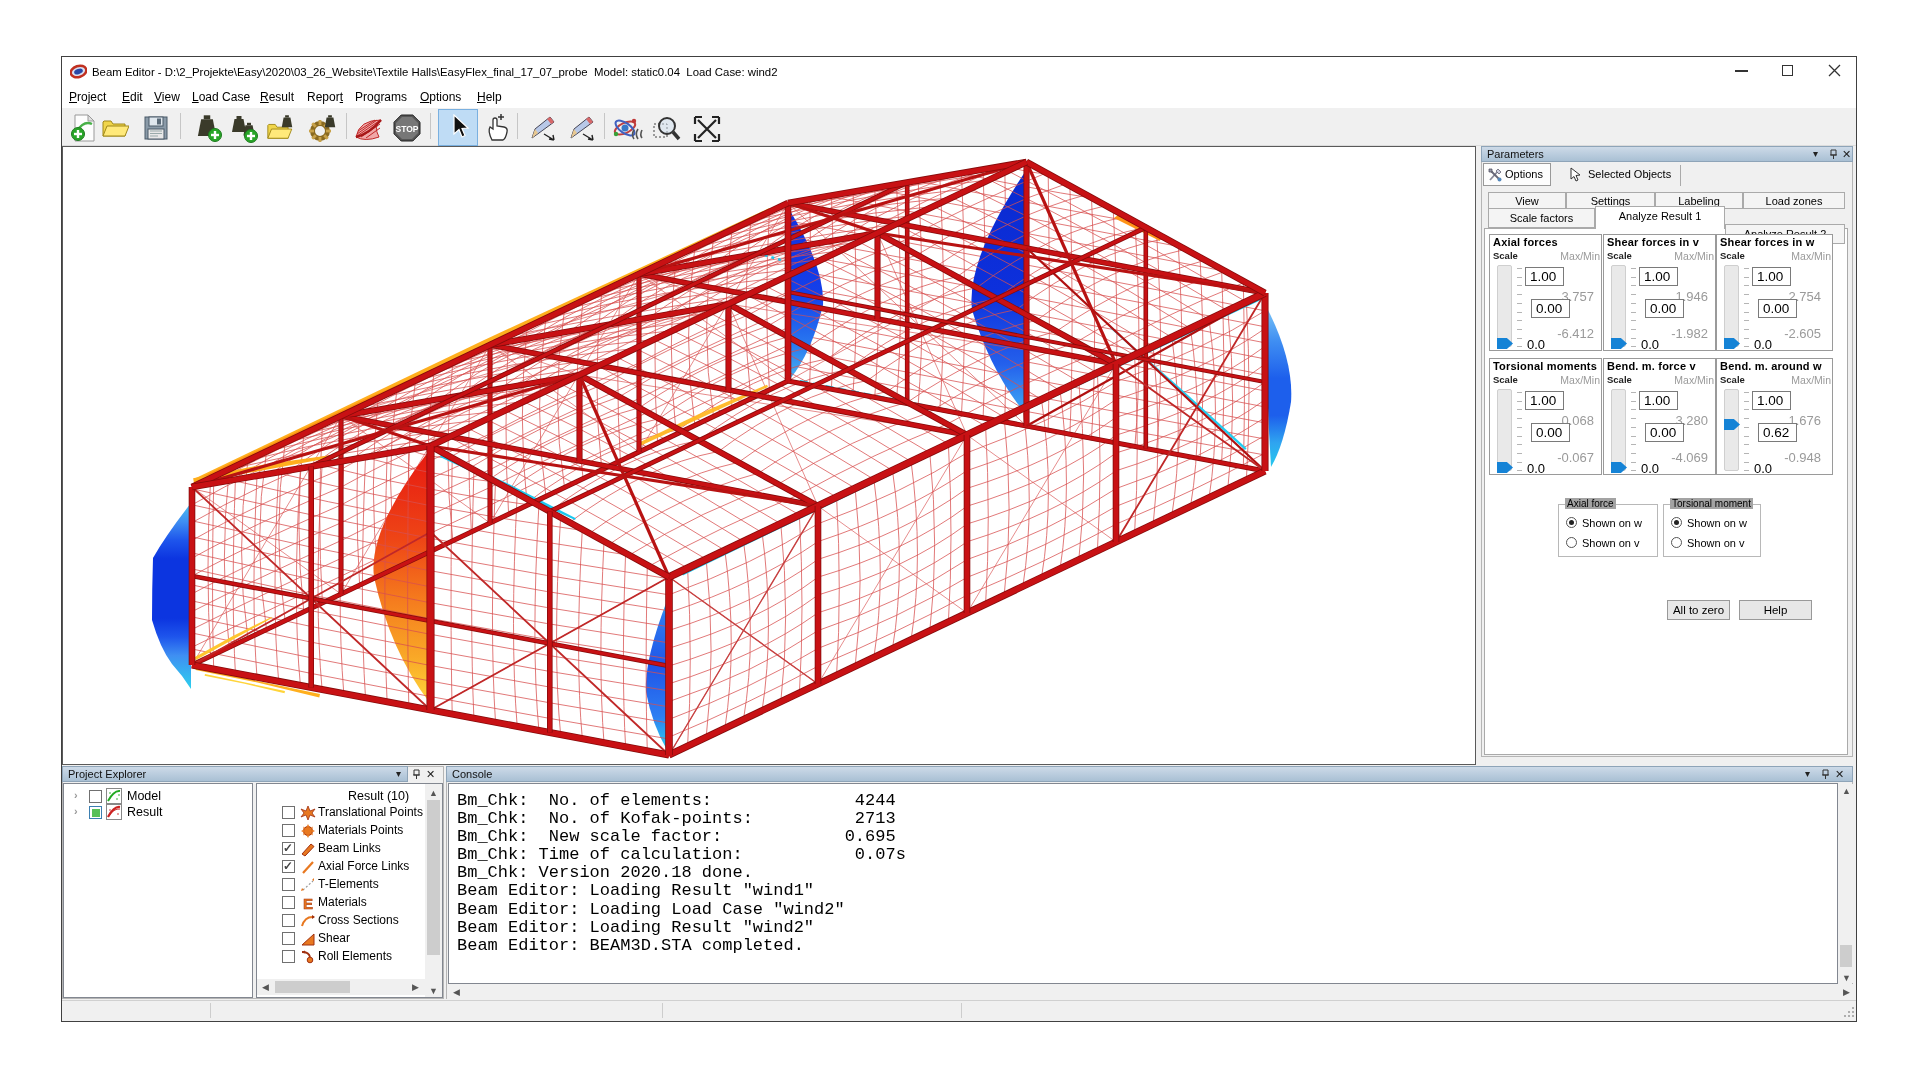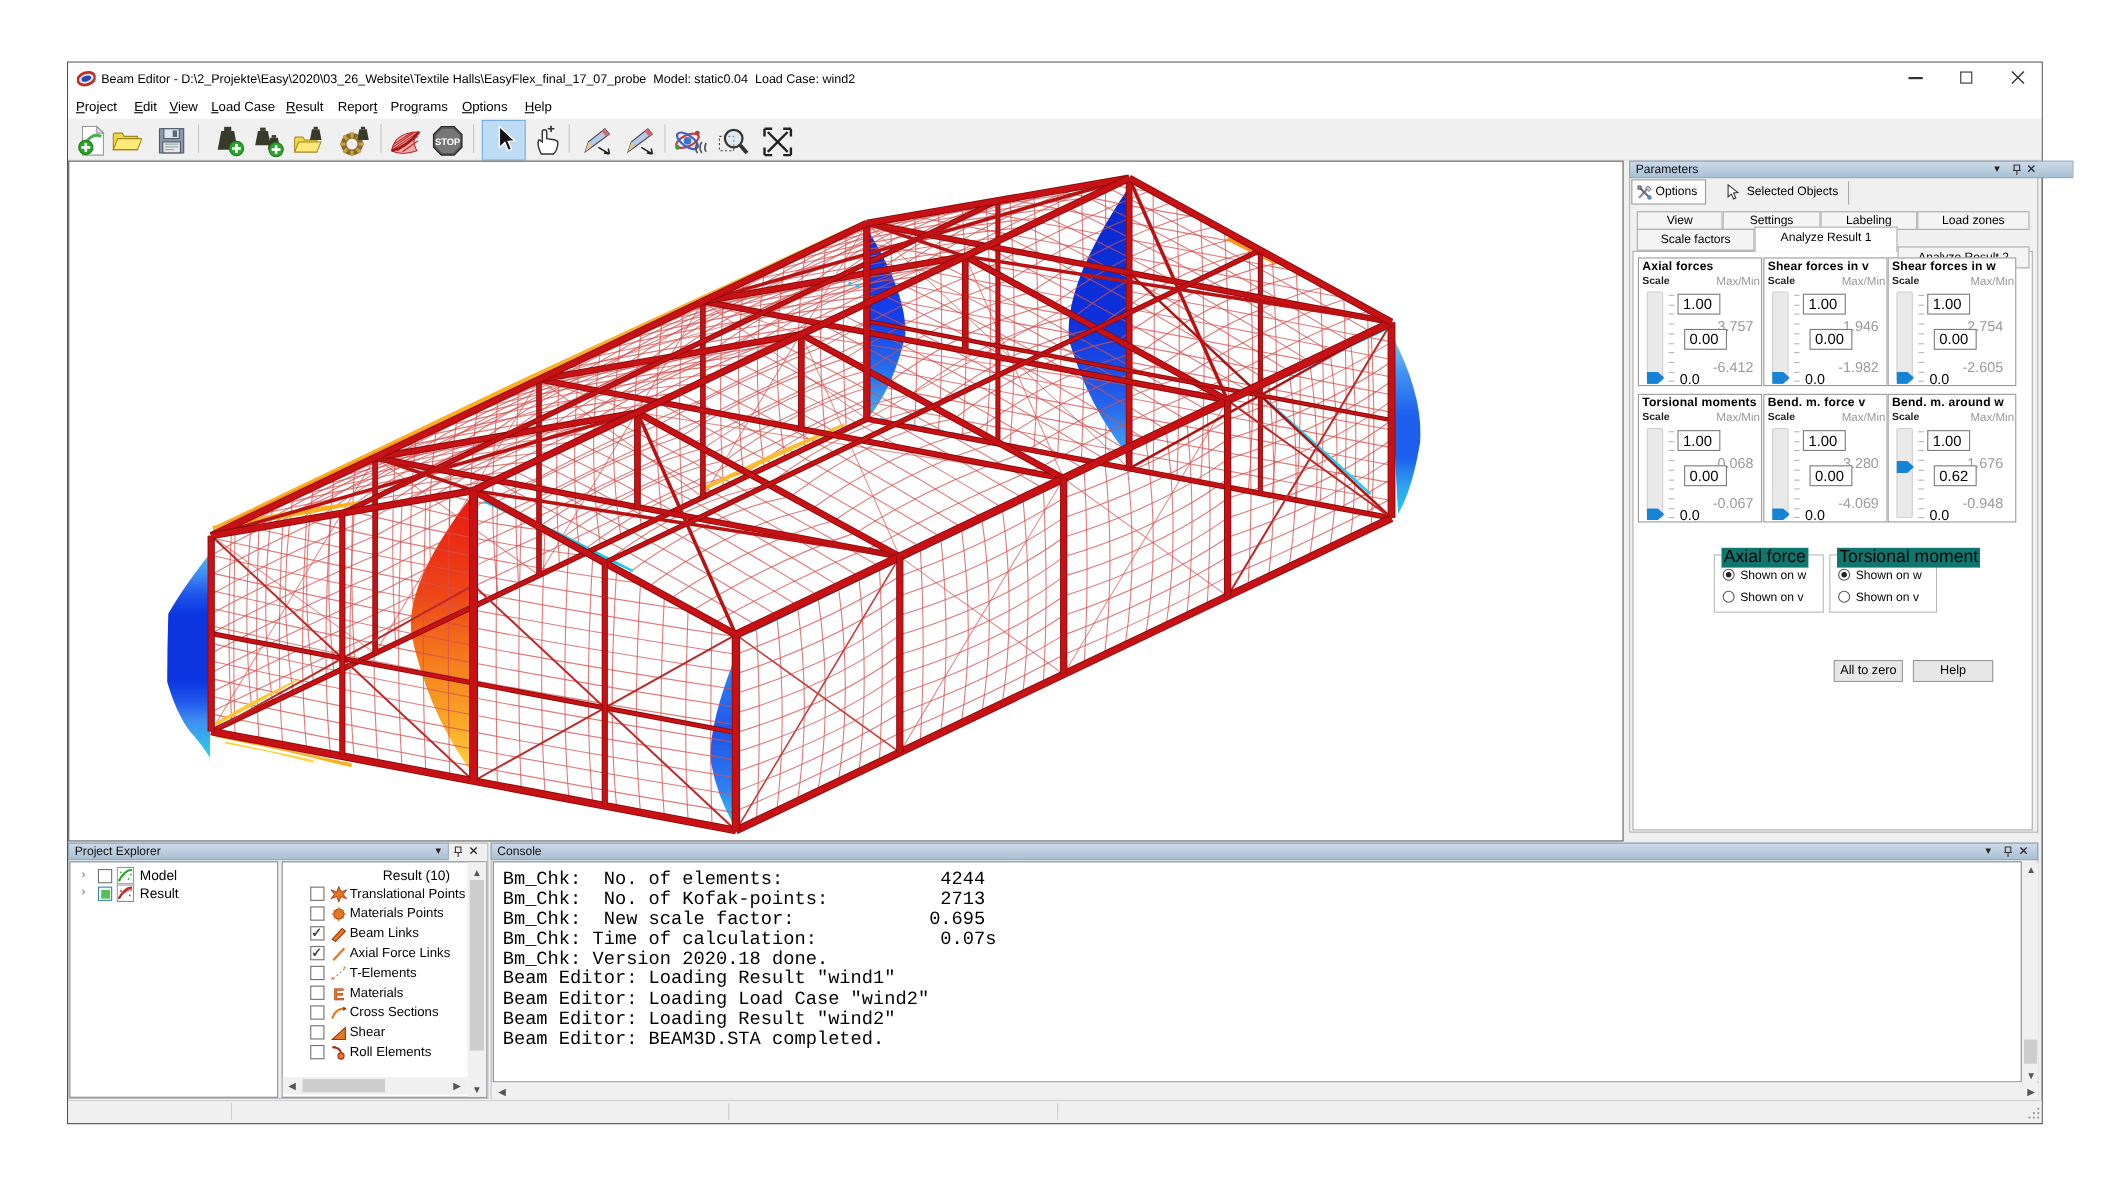--- a/index.html
+++ b/index.html
@@ -19,21 +19,21 @@
 .tick{position:absolute;width:5px;height:1px;background:#b5b5b5}
 .tab1{position:absolute;height:17px;background:#f4f4f4;border:1px solid #aaa;font-size:11px;text-align:center;line-height:16px;color:#000}
 .tab2{position:absolute;height:20px;background:#f4f4f4;border:1px solid #aaa;font-size:11px;text-align:center;line-height:19px}
 .mi{position:absolute;font-size:12px}
 u{text-decoration:underline}
 .sep{position:absolute;width:1px;height:26px;background:#c6c6c6;top:5px}
 .radio{position:absolute;width:11px;height:11px;border:1px solid #555;border-radius:50%;background:#fff}
 .radio.sel::after{content:"";position:absolute;left:2px;top:2px;width:5px;height:5px;border-radius:50%;background:#222}
 .rlbl{position:absolute;font-size:11px}
 .fs{position:absolute;border:1px solid #b8b8b8}
-.fst{position:absolute;top:-7px;left:6px;background:#0f766e;font-size:16px;padding:0 2px;white-space:nowrap}
+.fst{position:absolute;top:-7px;left:6px;background:#a3a3a3;font-size:10px;padding:0 2px;white-space:nowrap}
 .btn{position:absolute;height:20px;background:#e7e7e7;border:1px solid #999;font-size:11.5px;text-align:center;line-height:18px}
 .cb{position:absolute;width:13px;height:13px;border:1px solid #707070;background:#fff}
 .ck{position:absolute;width:13px;height:13px;font-size:12px;line-height:13px;color:#444;font-weight:bold}
 .li{position:absolute;font-size:12px;white-space:nowrap}
 .ti{position:absolute;font-size:12.5px;white-space:nowrap}
 .sb{position:absolute;background:#f0f0f0}
 .sbt{position:absolute;background:#cdcdcd}
 .arr{position:absolute;font-size:9px;color:#555;line-height:10px}
 .chev{position:absolute;color:#999;font-size:11px;font-weight:bold}
 </style></head>
@@ -780,21 +780,21 @@
 <path d="M486.8 585.5L486.8 364.5" stroke="#c81114" stroke-width="4.0" fill="none"></path>
 <path d="M755.0 537.0L755.0 359.0" stroke="#860b0b" stroke-width="6.6" fill="none"></path>
 <path d="M755.0 537.0L755.0 359.0" stroke="#c81114" stroke-width="5.0" fill="none"></path>
 <path d="M904.0 466.0L904.0 288.0" stroke="#860b0b" stroke-width="6.6" fill="none"></path>
 <path d="M904.0 466.0L904.0 288.0" stroke="#c81114" stroke-width="5.0" fill="none"></path>
 <path d="M1053.0 395.0L1053.0 217.0" stroke="#860b0b" stroke-width="6.6" fill="none"></path>
 <path d="M1053.0 395.0L1053.0 217.0" stroke="#c81114" stroke-width="5.0" fill="none"></path>
 </svg>
 
 <div class="abs" style="left:1481px;top:146px;width:372px;height:611px;background:#f0f0f0;border:1px solid #b5b5b5"></div>
-<div class="hdr" style="left:1481px;top:146px;width:404px">Parameters</div>
+<div class="hdr" style="left:1481px;top:146px;width:372px">Parameters</div>
 <div class="hbtn" style="left:1813px;top:148px">▾</div>
 <svg class="abs" style="left:1829px;top:149px" width="9" height="11" viewBox="0 0 9 11">
     <path d="M2 1 h5 v5 h-5 Z M1 6 h7 M4.5 6 v4" stroke="#333" fill="none"></path>
   </svg>
 <div class="hbtn" style="left:1842px;top:148px;font-size:11px">✕</div>
 
 <div class="abs" style="left:1483px;top:163px;width:68px;height:23px;background:#fdfdfd;border:1px solid #999"></div>
 <svg class="abs" style="left:1488px;top:168px" width="14" height="14" viewBox="0 0 14 14">
     <path d="M2 12 L11 2" stroke="#889" stroke-width="1.8"></path>
     <path d="M10 1 L13 4 L11 6 L8 3Z" fill="#ccd" stroke="#556" stroke-width="0.7"></path>

